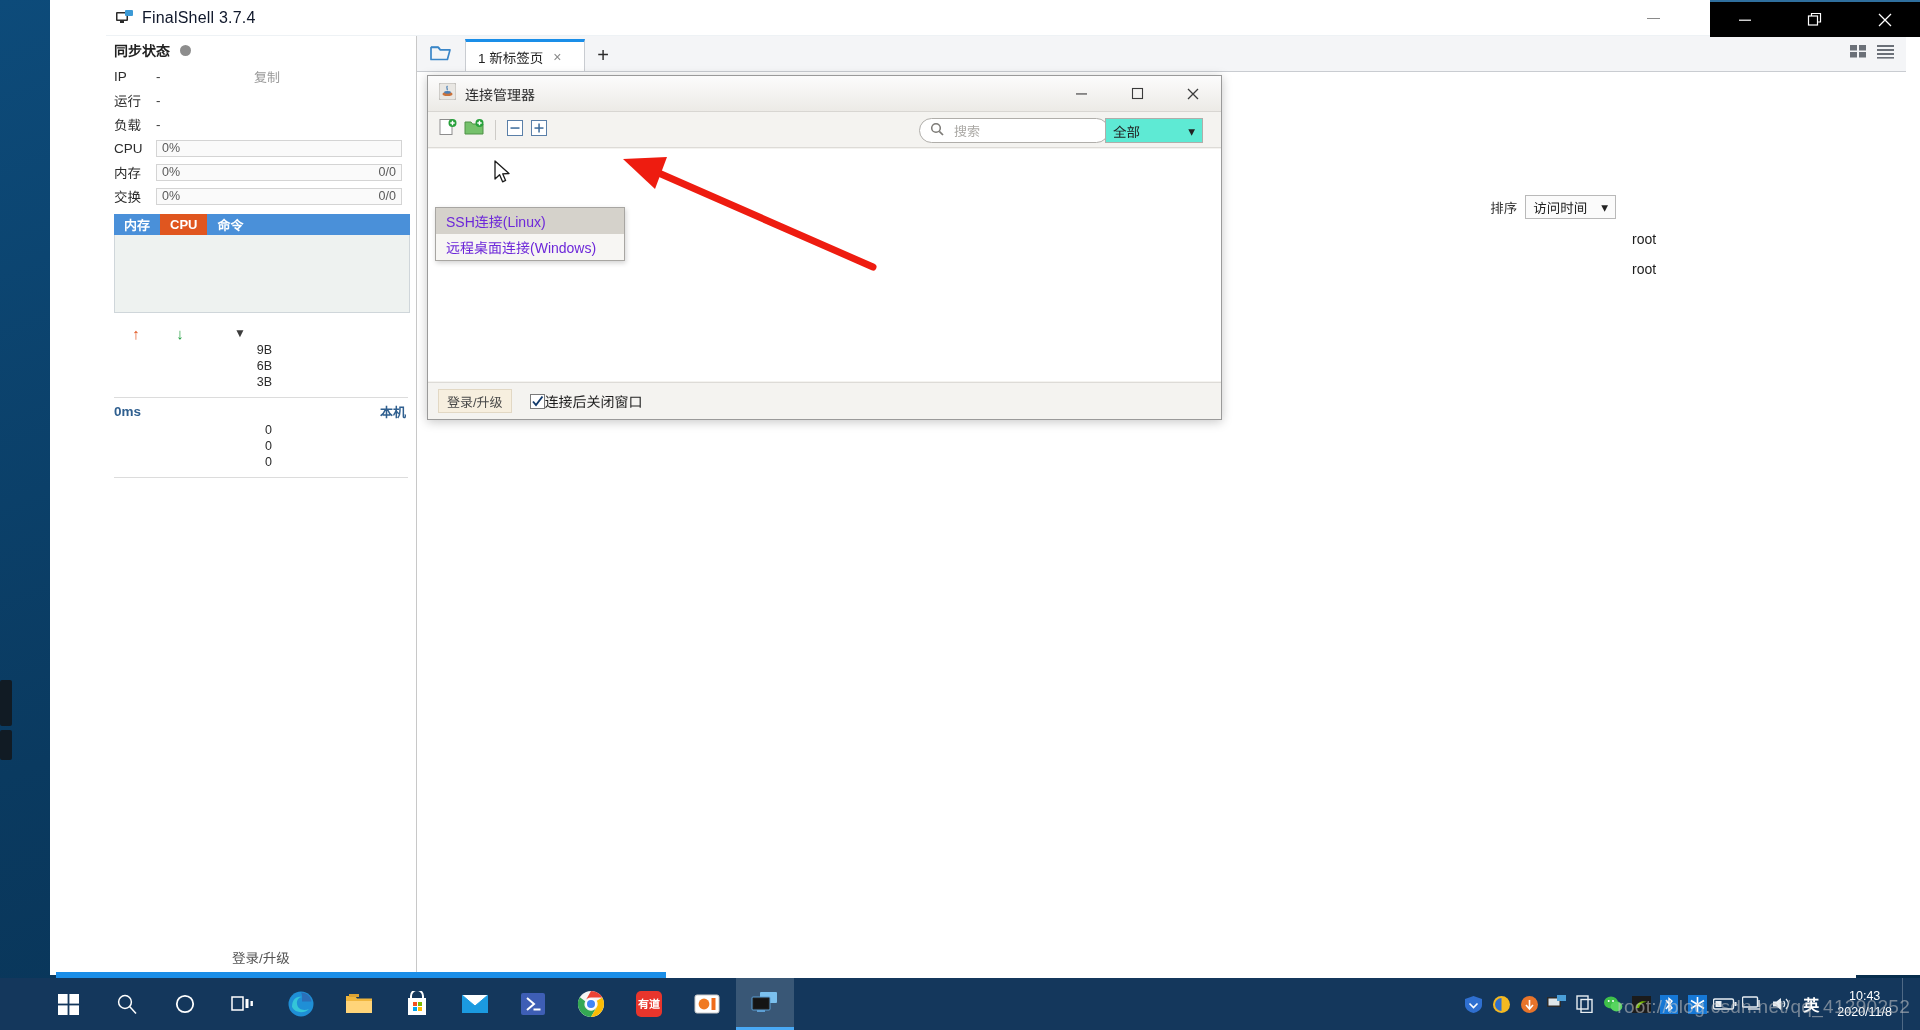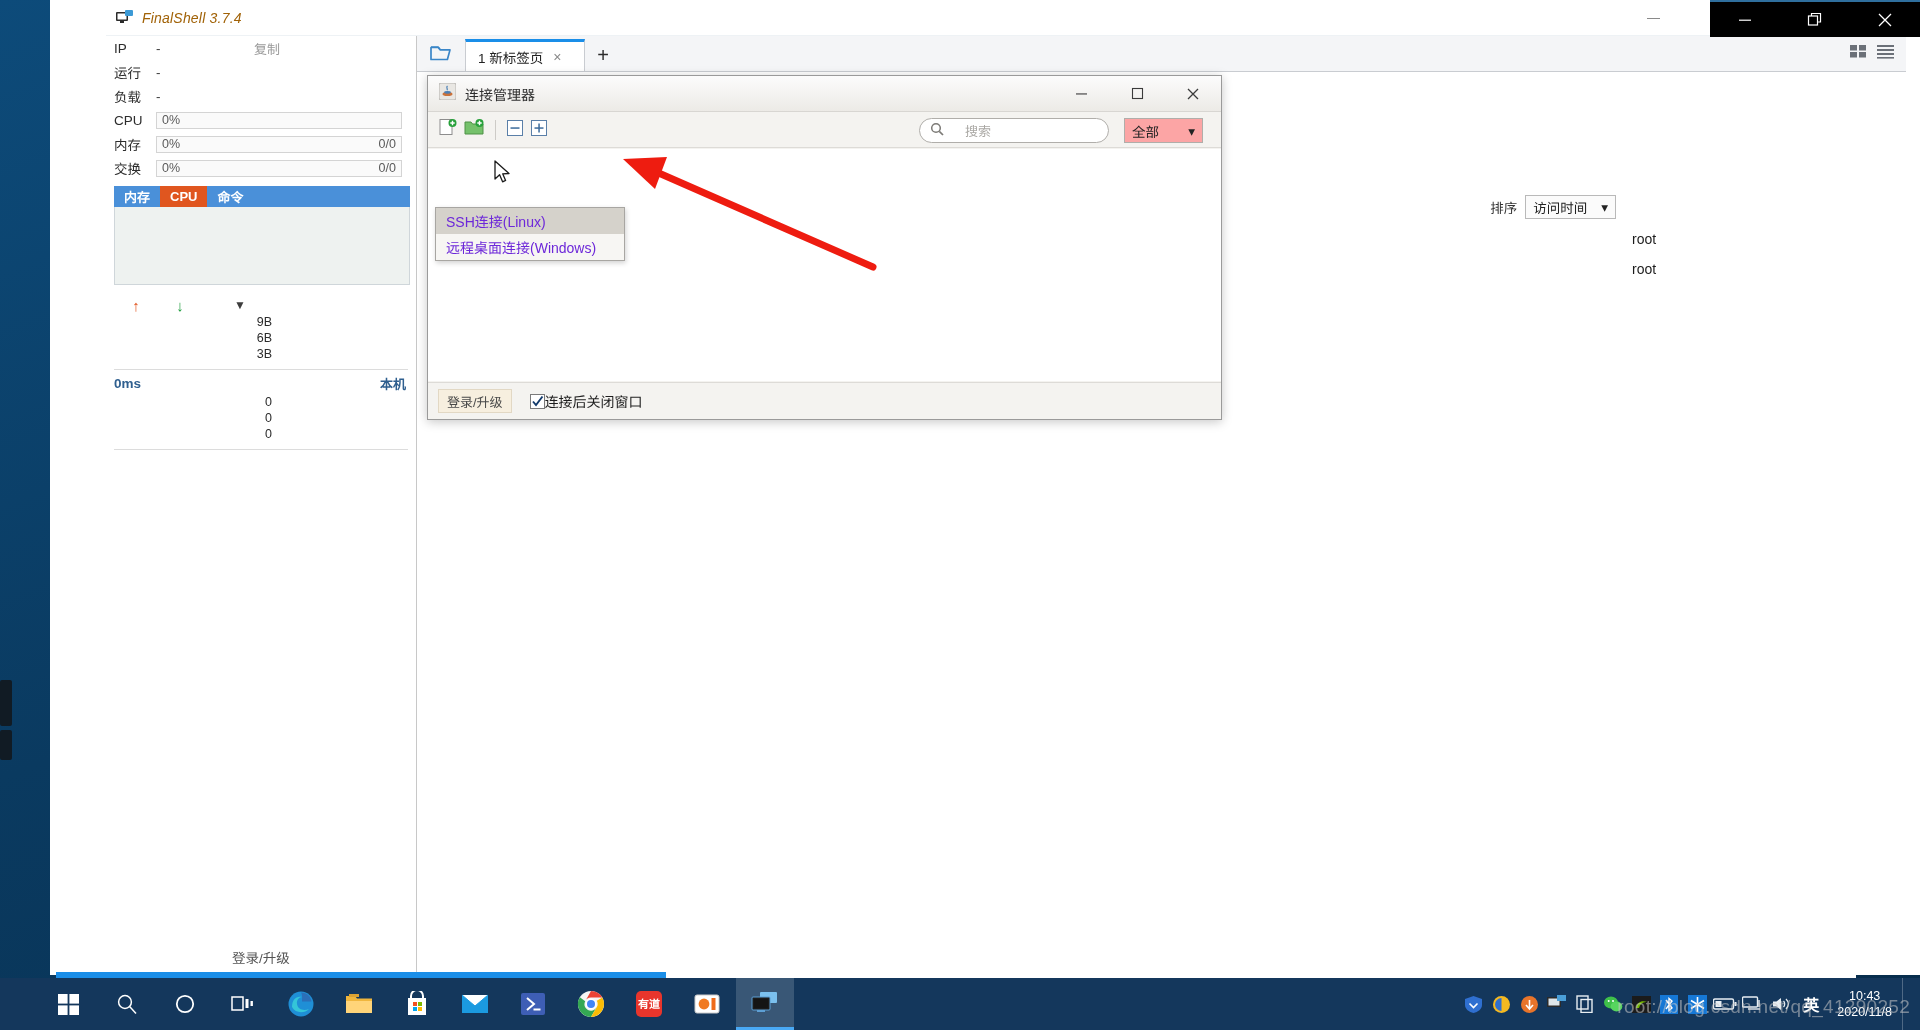--- a/index.html
+++ b/index.html
@@ -29,21 +29,21 @@
   }
 
   
   #titlebar {
     position: absolute; left: 56px; top: 0; width: 1800px; height: 36px;
     background: #ffffff; display: flex; align-items: center;
     border-bottom: 1px solid #eef2f5;
   }
   #titlebar .tb-icon { margin: 0 8px 0 10px; display: flex; }
   #titlebar .tb-title {
-    font-size: 14px; color: #a16207; letter-spacing: .2px; font-style: italic;
+    font-size: 16px; color: #0f172a; letter-spacing: .2px;
   }
   #tb-min-flat {
     position: absolute; right: 230px; top: 0; width: 46px; height: 36px;
     display: flex; align-items: center; justify-content: center;
   }
   #tb-min-flat .bar { width: 13px; height: 1px; background: #8a8a8a; }
 
   
   #win-controls {
     position: absolute; right: 0; top: 0; width: 210px; height: 37px;
@@ -180,26 +180,26 @@
   #dlg-btns .db { width: 56px; display: flex; align-items: center; justify-content: center; color: #3b3b3b; }
 
   #dlg-toolbar {
     height: 36px; display: flex; align-items: center; gap: 6px; padding-left: 10px;
     background: #f4f3f0; border-bottom: 1px solid #dddbd7; position: relative;
   }
   #dlg-toolbar .tsep { width: 1px; height: 20px; background: #cdcbc7; margin: 0 4px; }
   #dlg-search {
     position: absolute; right: 112px; top: 6px; width: 190px; height: 25px;
     border: 1px solid #b0aeaa; border-radius: 13px; background: #ffffff;
-    display: flex; align-items: center; gap: 21px; padding-left: 10px;
+    display: flex; align-items: center; gap: 10px; padding-left: 10px;
   }
   #dlg-search .sph { color: #a9a7a3; font-size: 13px; }
   #dlg-filter {
-    position: absolute; right: 18px; top: 6px; width: 79px; height: 25px;
-    border: 1px solid #b0aeaa; background: #fca5a5;
+    position: absolute; right: 18px; top: 6px; width: 98px; height: 25px;
+    border: 1px solid #b0aeaa; background: #5eead4;
     display: flex; align-items: center; justify-content: space-between;
     padding: 0 7px; font-size: 13.5px; color: #222;
   }
 
   #dlg-body { position: absolute; left: 0; top: 73px; right: 0; bottom: 38px; background: #ffffff; }
   #tree-item {
     position: absolute; left: 18px; top: 92px; display: flex; align-items: center; gap: 8px;
     font-size: 14px; color: #1d1d1d;
   }
   #tree-item .tdash { color: #9a9a9a; letter-spacing: 1px; font-size: 12px; }
@@ -283,20 +283,24 @@
       </svg>
     </span>
     <span class="tb-title">FinalShell 3.7.4</span>
     <div id="tb-min-flat">
         <div class="bar"></div>
       </div>
   </div>
 
   <div id="sidebar">
 
+    <div id="sync-row">
+      <span class="sync-text">同步状态</span>
+      <span id="sync-dot"></span>
+    </div>
 
     <div class="sb-row" id="ip-row">
       <span class="sb-label">IP</span>
       <span class="sb-dash">-</span>
       <span id="ip-copy">复制</span>
     </div>
 
     <div class="sb-row">
       <span class="sb-label">运行</span>
       <span class="sb-dash">-</span>

